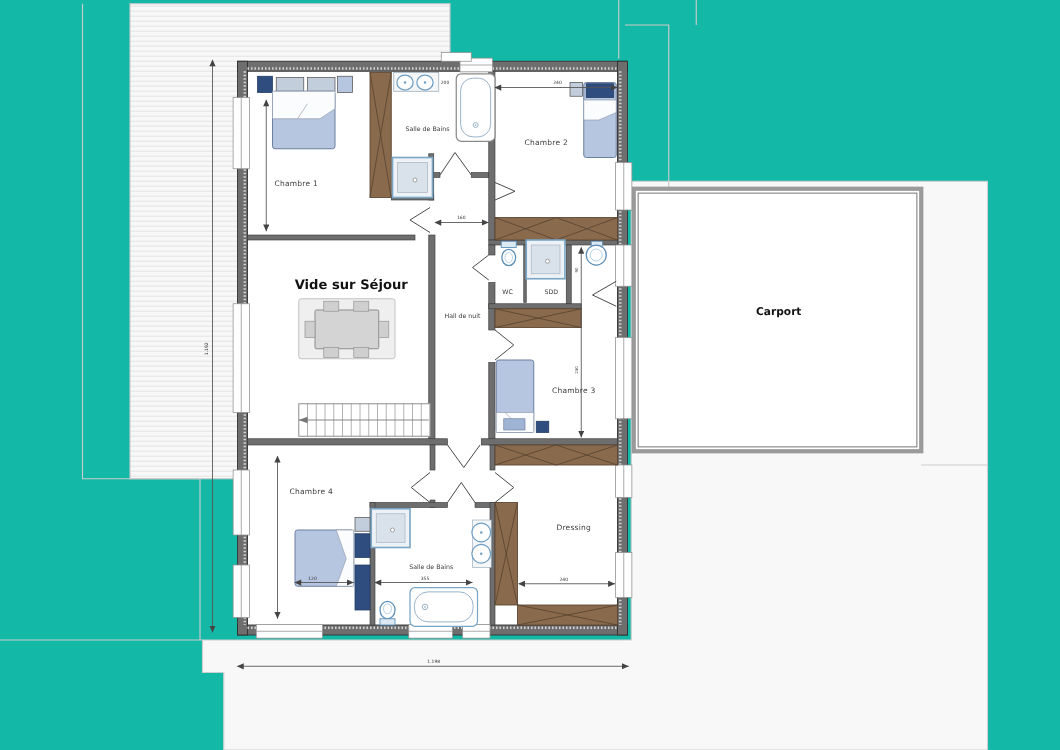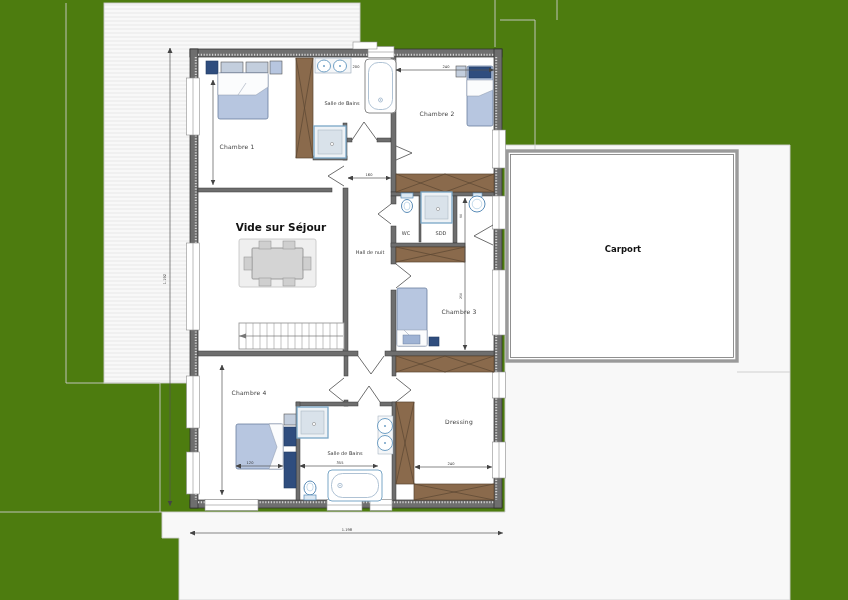--- a/index.html
+++ b/index.html
@@ -1,17 +1,17 @@
 <!DOCTYPE html>
 <html><head>
 <meta charset="utf-8">
 <style>
   html,body{margin:0;padding:0;background:#ffffff;}
   .stage{
-    position:relative;width:848px;height:600px;background:#4d7c0f;overflow:hidden;
+    position:relative;width:848px;height:600px;background:#14b8a6;overflow:hidden;
     font-family:"DejaVu Sans", sans-serif;
   }
   svg text{
     font-family:"DejaVu Sans", sans-serif;
     fill:#3c3c3c;
   }
   .room-label{font-size:6px;letter-spacing:.2px;}
   .room-label-small{font-size:5px;}
   .room-label-big{font-size:10.5px;font-weight:bold;fill:#111;}
   .room-label-carport{font-size:8.5px;font-weight:bold;fill:#111;}

